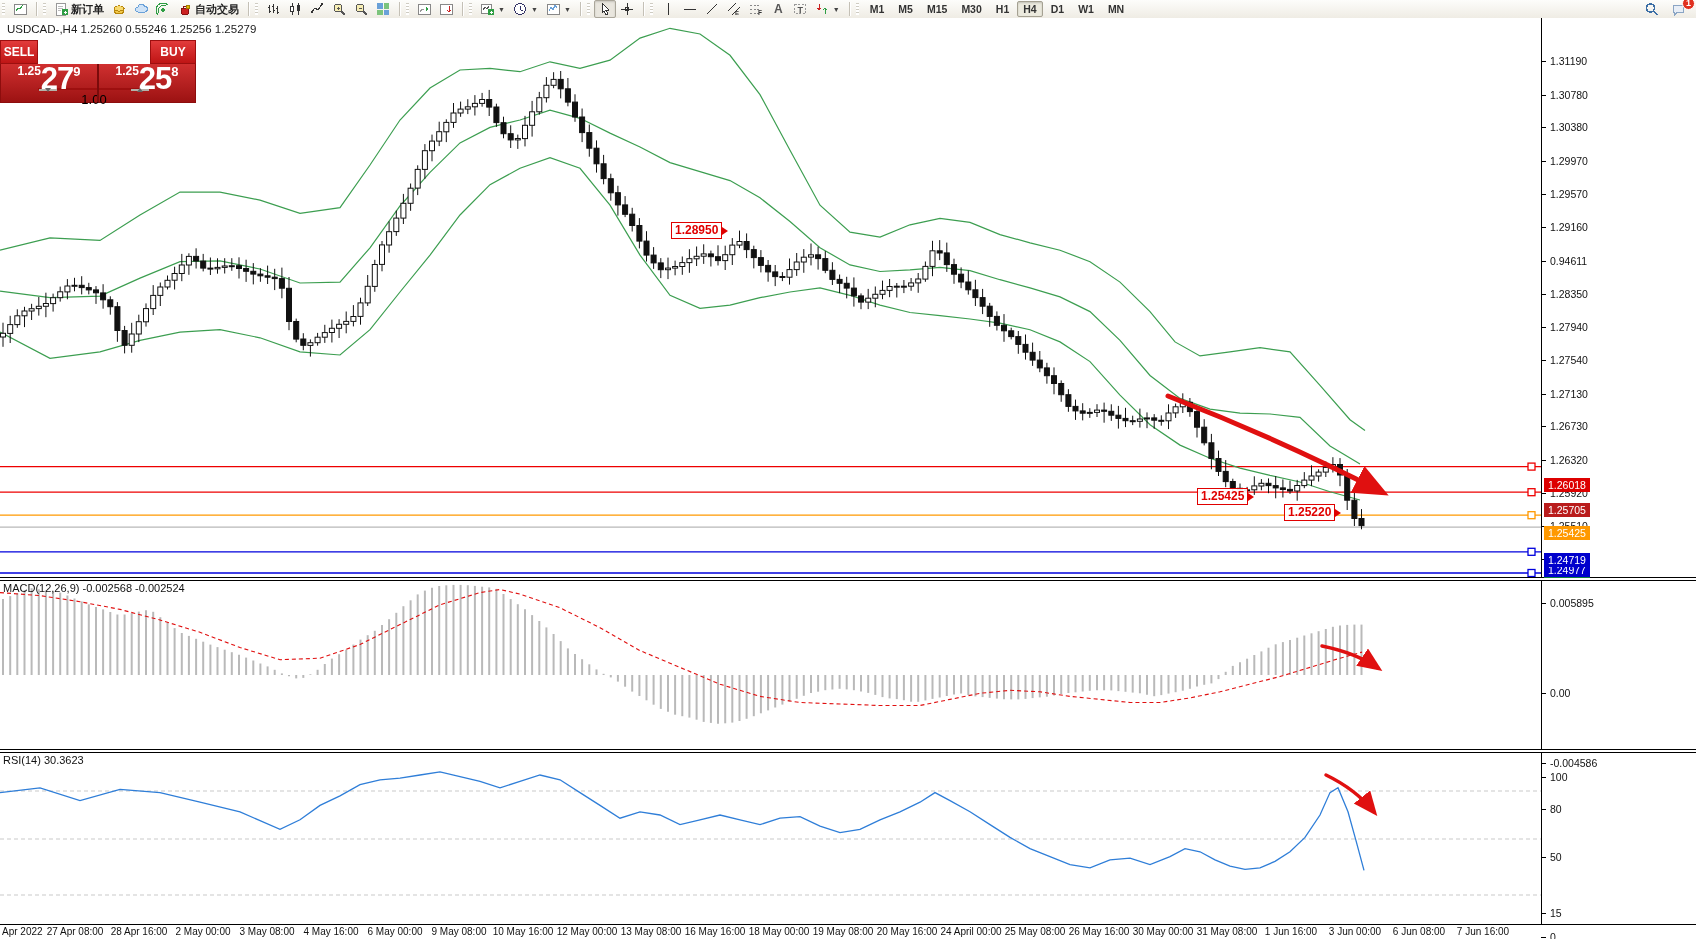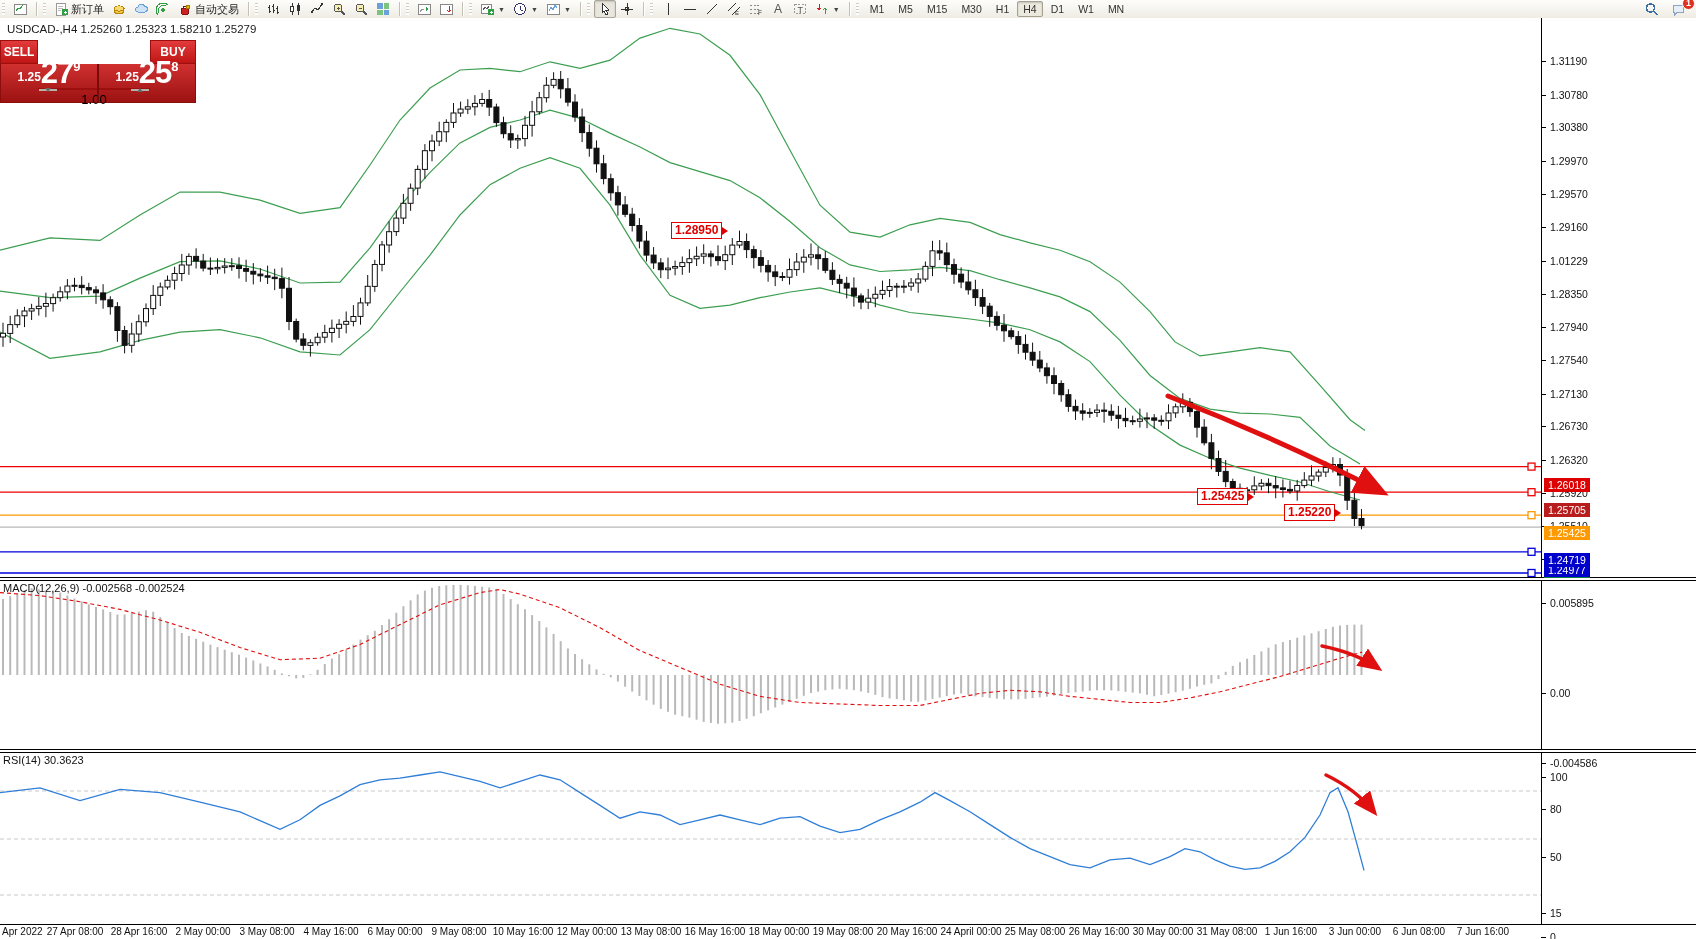--- a/index.html
+++ b/index.html
@@ -3,21 +3,21 @@
 <meta charset="utf-8">
 <style>
   html,body{margin:0;padding:0;}
   body{width:1696px;height:939px;overflow:hidden;font-family:"Liberation Sans",sans-serif;background:#fff;}
   #app{position:relative;width:1696px;height:939px;}
 
   
   #toolbar{position:absolute;left:0;top:0;width:1696px;height:18px;
     background:linear-gradient(#fdfdfb,#efece4);border-bottom:1px solid #b9b5ab;
     display:flex;align-items:center;font-size:11px;color:#222;}
-  .tb-group{display:flex;align-items:center;height:18px;padding:0 2px;}
+  .tb-group{display:flex;align-items:center;height:18px;padding:0 2px;font-weight:bold;}
   .tb-handle{width:3px;height:12px;margin:0 2px;
     background:repeating-linear-gradient(#cfccc2 0 1px,#fff 1px 3px);}
   .tb-sep{width:1px;height:14px;background:#c4c0b6;border-right:1px solid #fff;margin:0 3px;}
   .tb-btn{display:flex;align-items:center;gap:3px;padding:1px 3px;border:1px solid transparent;border-radius:2px;cursor:default;}
   .tb-btn.active{background:#e9e6de;border:1px solid #aaa69a;box-shadow:inset 0 1px 2px rgba(0,0,0,.15);}
   .tb-btn svg{display:block;}
   .tb-caret{font-size:7px;color:#444;margin-left:1px;}
   .tf-btn{padding:1px 5px;margin:0 1px;border:1px solid transparent;border-radius:2px;font-size:10.5px;color:#333;}
   .tf-btn.active{background:#eceade;border:1px solid #a5a192;box-shadow:inset 0 1px 2px rgba(0,0,0,.18);}
   #tb-right{margin-left:auto;display:flex;align-items:center;gap:4px;padding-right:6px;}
@@ -34,21 +34,21 @@
   .tp-sell,.tp-buy{border:1px solid #9d0f0f;background:linear-gradient(#e23b3b,#bf1515);color:#fff;
     font-size:12px;font-weight:bold;flex:0 0 38px;padding:0;}
   .tp-buy{flex:0 0 46px;}
   .tp-spin{flex:1;display:flex;border:1px solid #9d0f0f;background:#fff;margin-top:48px;}
   .tp-step{width:16px;background:linear-gradient(#fefefe,#d8d6d0);border:1px solid #b5b2aa;position:relative;}
   .tp-step i{position:absolute;left:50%;top:50%;transform:translate(-50%,-50%);border-left:3.5px solid transparent;border-right:3.5px solid transparent;}
   .tp-step.dn i{border-top:4px solid #666;}
   .tp-step.up i{border-bottom:4px solid #666;}
   .tp-vol{flex:1;text-align:center;font-size:13px;line-height:22px;color:#000;background:#fff;}
   .tp-row2{display:flex;height:38px;background:linear-gradient(#d03030,#9c1212);border:1px solid #8d0d0d;border-top:none;}
-  .tp-bid,.tp-ask{flex:1;color:#fff;display:flex;align-items:flex-end;justify-content:center;padding-bottom:14px;cursor:pointer;}
+  .tp-bid,.tp-ask{flex:1;color:#fff;display:flex;align-items:flex-start;justify-content:center;padding-bottom:14px;cursor:pointer;}
   .tp-div{width:2px;background:#7a0b0b;}
   .tp-sm{font-size:12px;font-weight:bold;margin-bottom:4px;}
   .tp-big{font-size:31px;font-weight:bold;line-height:30px;letter-spacing:-1px;}
   .tp-sup{font-size:13px;font-weight:bold;margin-bottom:14px;}
 
   
   .ax-line-v{position:absolute;left:1541px;top:0;width:1px;height:907px;background:#000;}
   .ax-line-h{position:absolute;left:0;top:906px;width:1696px;height:1px;background:#000;}
   .pane-sep{position:absolute;left:0;width:1696px;height:4px;background:#fff;border-top:1px solid #000;border-bottom:1px solid #000;box-sizing:border-box;}
   .ax-tick{position:absolute;left:1541px;width:5px;height:1px;background:#000;}
@@ -294,21 +294,21 @@
   <div class="tb-btn" style="position:relative">
           <svg width="15" height="14" viewBox="0 0 14 14" shape-rendering="crispEdges" stroke-width="1">
             <path d="M2 3h10v7H6l-3 3v-3H2z" fill="#e8eef6" stroke="#8aa5c4"></path>
           </svg>
     <span class="tb-badge">1</span>
         </div>
 </div>
     </div>
 
   <div id="chart">
-    <div id="chart-title">USDCAD-,H4  1.25260 1.25323 1.58210 1.25279</div>
+    <div id="chart-title">USDCAD-,H4  1.25260 0.55246 1.25256 1.25279</div>
 
     <div id="trade-panel">
       <div class="tp-row1">
         <button class="tp-sell">SELL</button>
         <div class="tp-spin">
           <div class="tp-step dn">
               <i></i>
             </div>
           <div class="tp-vol">1.00</div>
           <div class="tp-step up">
@@ -975,21 +975,21 @@
              <div class="ax-label" style="top:76.5790335790335px">1.30780</div>
         <div class="ax-tick" style="top:109.3390663390663px"></div>
              <div class="ax-label" style="top:109.3390663390663px">1.30380</div>
         <div class="ax-tick" style="top:142.9180999180998px"></div>
              <div class="ax-label" style="top:142.9180999180998px">1.29970</div>
         <div class="ax-tick" style="top:175.6781326781326px"></div>
              <div class="ax-label" style="top:175.6781326781326px">1.29570</div>
         <div class="ax-tick" style="top:209.25716625716612px"></div>
              <div class="ax-label" style="top:209.25716625716612px">1.29160</div>
         <div class="ax-tick" style="top:242.83619983619963px"></div>
-             <div class="ax-label" style="top:242.83619983619963px">1.01229</div>
+             <div class="ax-label" style="top:242.83619983619963px">0.94611</div>
         <div class="ax-tick" style="top:275.5962325962324px"></div>
              <div class="ax-label" style="top:275.5962325962324px">1.28350</div>
         <div class="ax-tick" style="top:309.1752661752659px"></div>
              <div class="ax-label" style="top:309.1752661752659px">1.27940</div>
         <div class="ax-tick" style="top:341.9352989352987px"></div>
              <div class="ax-label" style="top:341.9352989352987px">1.27540</div>
         <div class="ax-tick" style="top:375.51433251433224px"></div>
              <div class="ax-label" style="top:375.51433251433224px">1.27130</div>
         <div class="ax-tick" style="top:408.27436527436504px"></div>
              <div class="ax-label" style="top:408.27436527436504px">1.26730</div>

